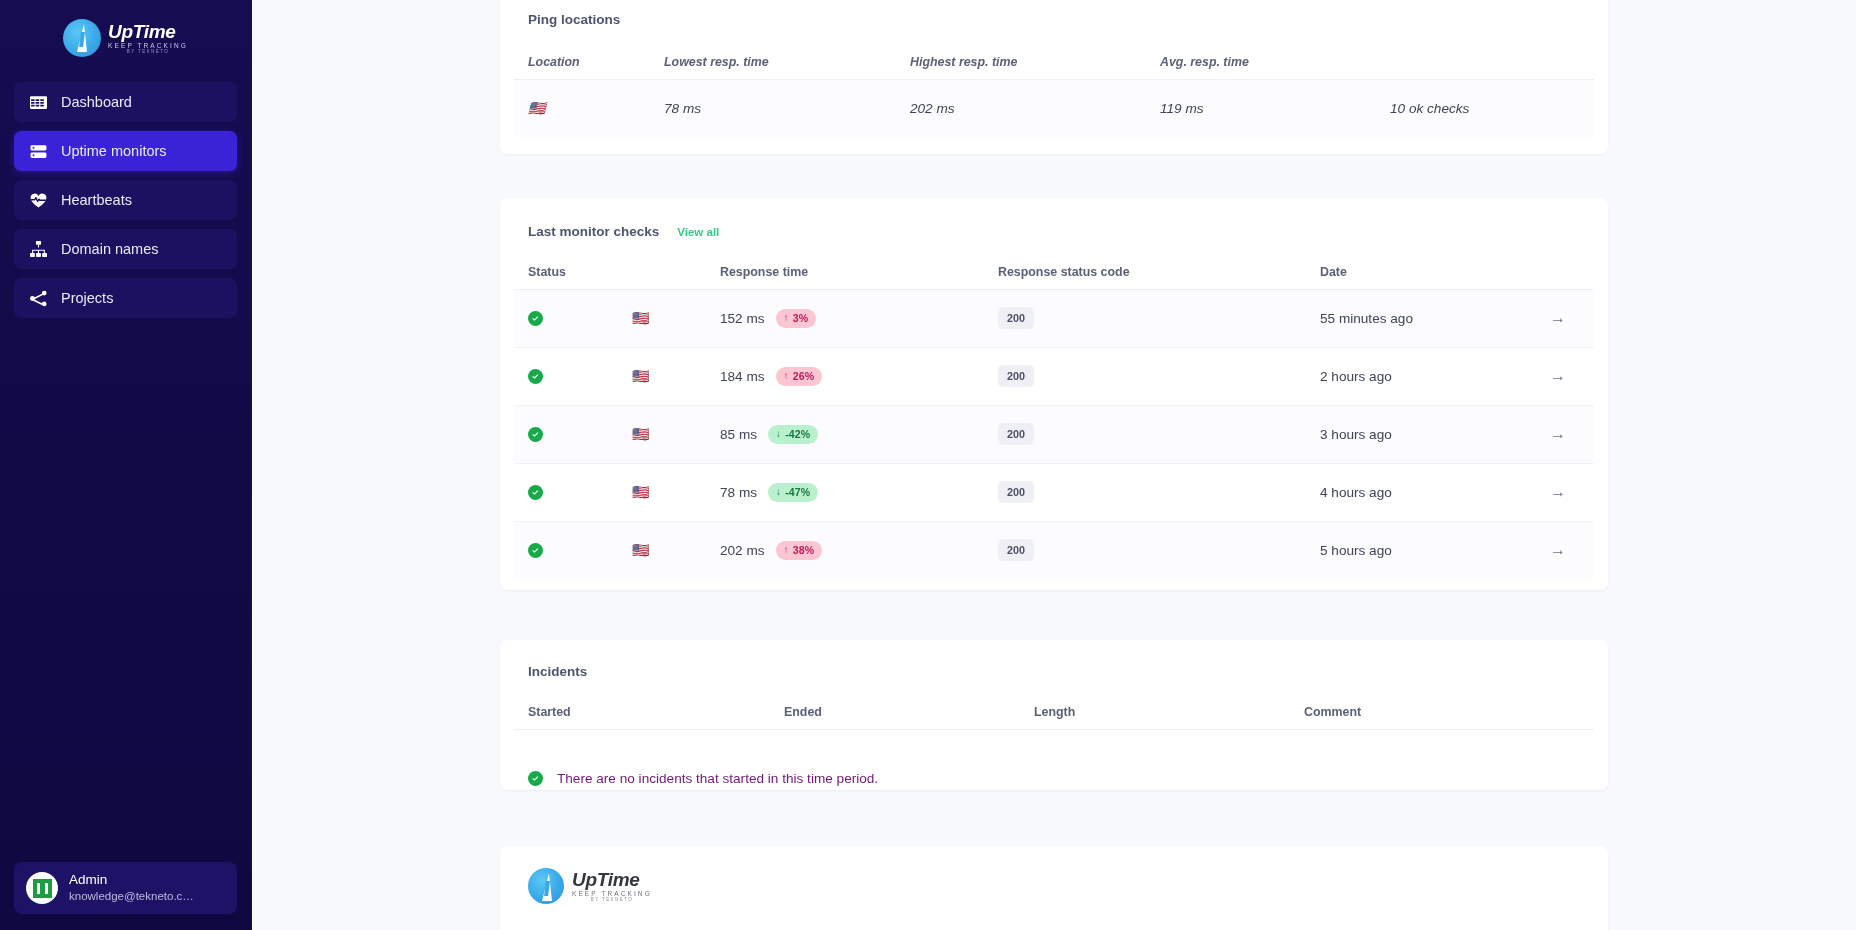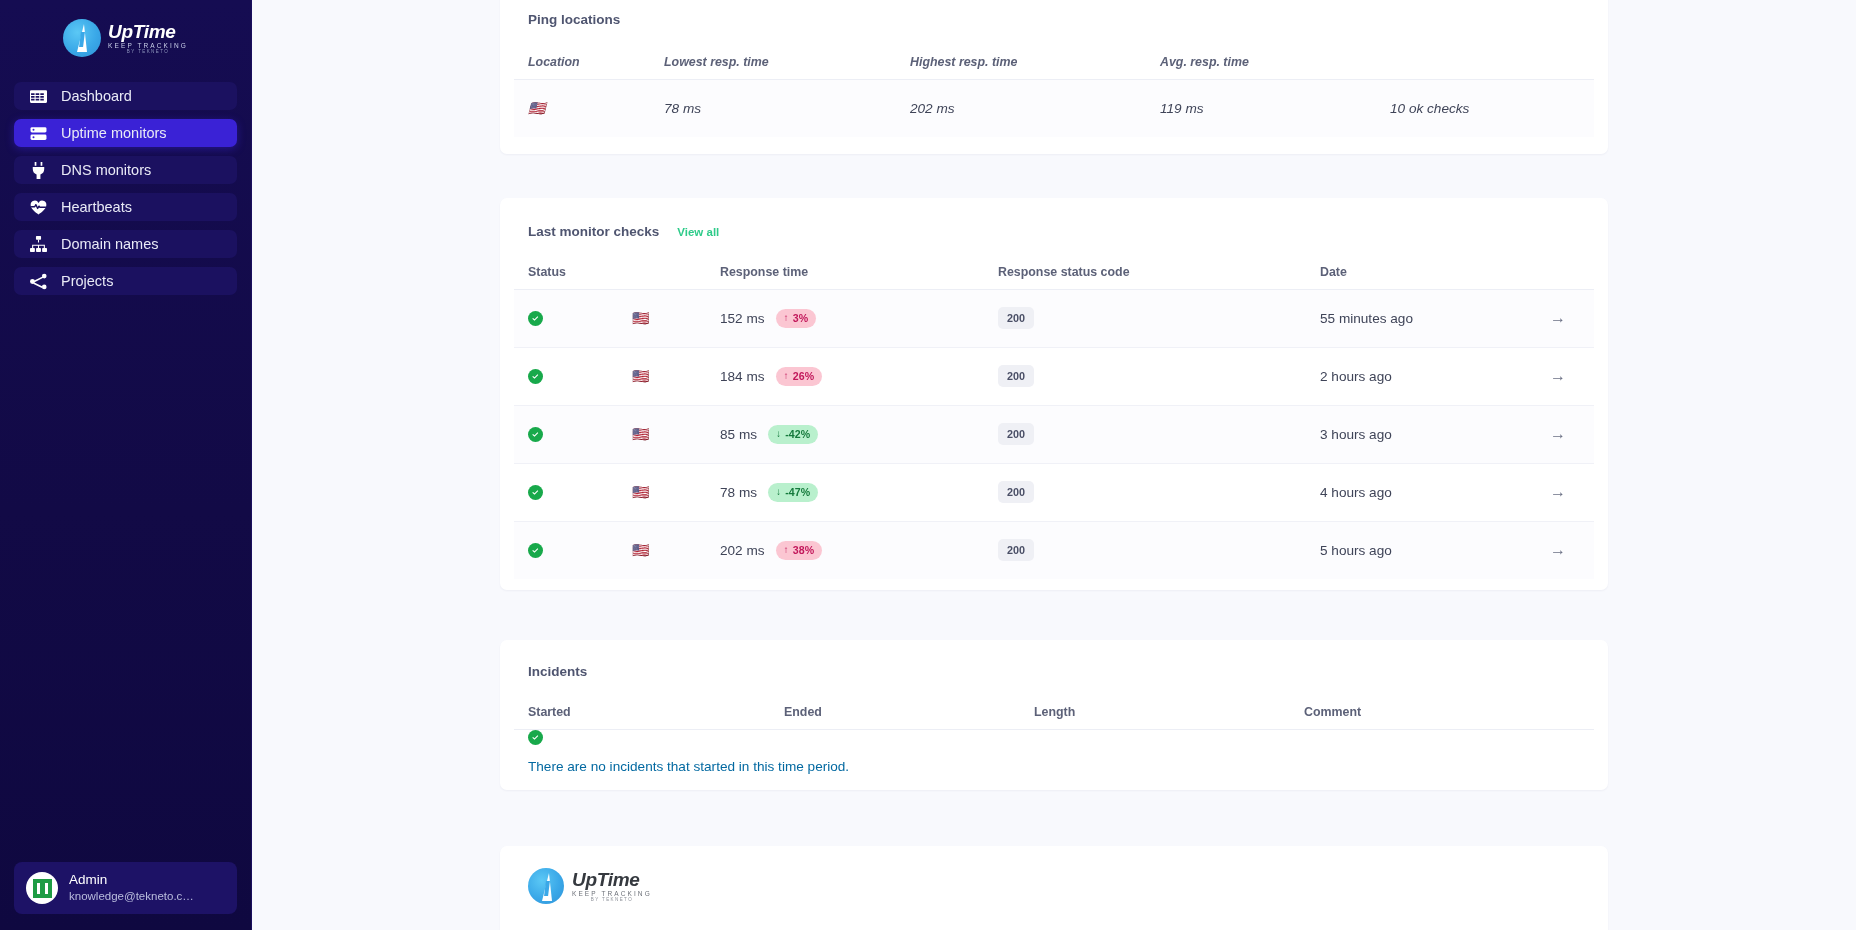--- a/index.html
+++ b/index.html
@@ -45,21 +45,21 @@
   }
   .logo-text { line-height: 1; }
   .logo-title { font-size: 19px; font-weight: bold; color: #ffffff; font-style: italic; letter-spacing: -0.3px; }
   .logo-title .up { color: #ffffff; }
   .logo-sub1 { font-size: 6.5px; letter-spacing: 2.1px; color: #c9cfe8; margin-top: 2px; text-align: center; }
   .logo-sub2 { font-size: 4.5px; letter-spacing: 1.4px; color: #8f97bd; text-align: center; margin-top: 1px; }
 
   .nav { padding: 6px 14px 0 14px; display: flex; flex-direction: column; gap: 9px; }
   .nav-item {
     display: flex; align-items: center; gap: 14px;
-    height: 28px; padding: 0 16px;
+    height: 40px; padding: 0 16px;
     border-radius: 7px;
     background: #1b1160;
     color: #e9eaf6;
     font-size: 14.5px;
     cursor: pointer;
     user-select: none;
   }
   .nav-item.active { background: #3a22d6; box-shadow: 0 2px 8px rgba(58,34,214,.45); }
   .nav-ico { width: 17px; height: 17px; display: block; flex: none; color: #ffffff; }
   .nav-ico svg { width: 17px; height: 17px; display: block; fill: currentColor; }
@@ -140,22 +140,22 @@
   .code-pill {
     display: inline-block; background: #eff0f5; color: #4a4f66;
     font-size: 10.8px; font-weight: bold; border-radius: 5px;
     padding: 5px 9px;
   }
   .date-cell { color: #6b7085; font-size: 13.4px; }
   .go-arrow { color: #6b7085; font-size: 16px; cursor: pointer; display: inline-block; }
   .muted-right { color: #6b7085; font-size: 13.4px; }
 
   .empty-row {
-    display: flex; align-items: flex-start; gap: 14px;
-    font-size: 13.6px; color: #0369a1; height: 56px; flex-direction: column;
+    display: flex; align-items: flex-end; gap: 14px;
+    font-size: 13.6px; color: #701a75; height: 56px;
   }
 
   .footer-logo { display: flex; align-items: center; gap: 8px; }
   .footer-logo .logo-title { color: #35393f; }
   .footer-logo .logo-sub1 { color: #6c7078; }
   .footer-logo .logo-sub2 { color: #8d9199; }
 </style>
 </head>
 <body>
 
@@ -190,28 +190,20 @@
           <svg viewBox="0 0 16 16">
               <rect x="0.5" y="2" width="15" height="5" rx="1.4"></rect>
               <rect x="0.5" y="9" width="15" height="5" rx="1.4"></rect>
               <circle cx="3.3" cy="4.5" r="0.95" fill="#3a22d6"></circle>
               <circle cx="3.3" cy="11.5" r="0.95" fill="#3a22d6"></circle>
             </svg>
         </span>
         <span>Uptime monitors</span>
       </div>
 
-      <div class="nav-item">
-        <span class="nav-ico">
-          <svg viewBox="0 0 16 16">
-              <path d="M4.4 0h1.6v3.6H4.4zM10 0h1.6v3.6H10zM2.6 4.6h10.8v2.1a5.4 5.4 0 0 1-3.6 5.1V16H6.2v-4.2a5.4 5.4 0 0 1-3.6-5.1z"></path>
-            </svg>
-        </span>
-        <span>DNS monitors</span>
-      </div>
 
 
       <div class="nav-item">
         <span class="nav-ico">
           <svg viewBox="0 0 16 16">
               <path d="M8 14.5S0.6 9.9 0.6 5.6A3.9 3.9 0 0 1 8 3.7a3.9 3.9 0 0 1 7.4 1.9C15.4 9.9 8 14.5 8 14.5z"></path>
               <path d="M1 7.3h3.4l1.1-2 1.7 3.6 1.3-2.2.8 1.1H15" stroke="#1b1160" stroke-width="1.3" fill="none" stroke-linejoin="round"></path>
             </svg>
         </span>
         <span>Heartbeats</span>

